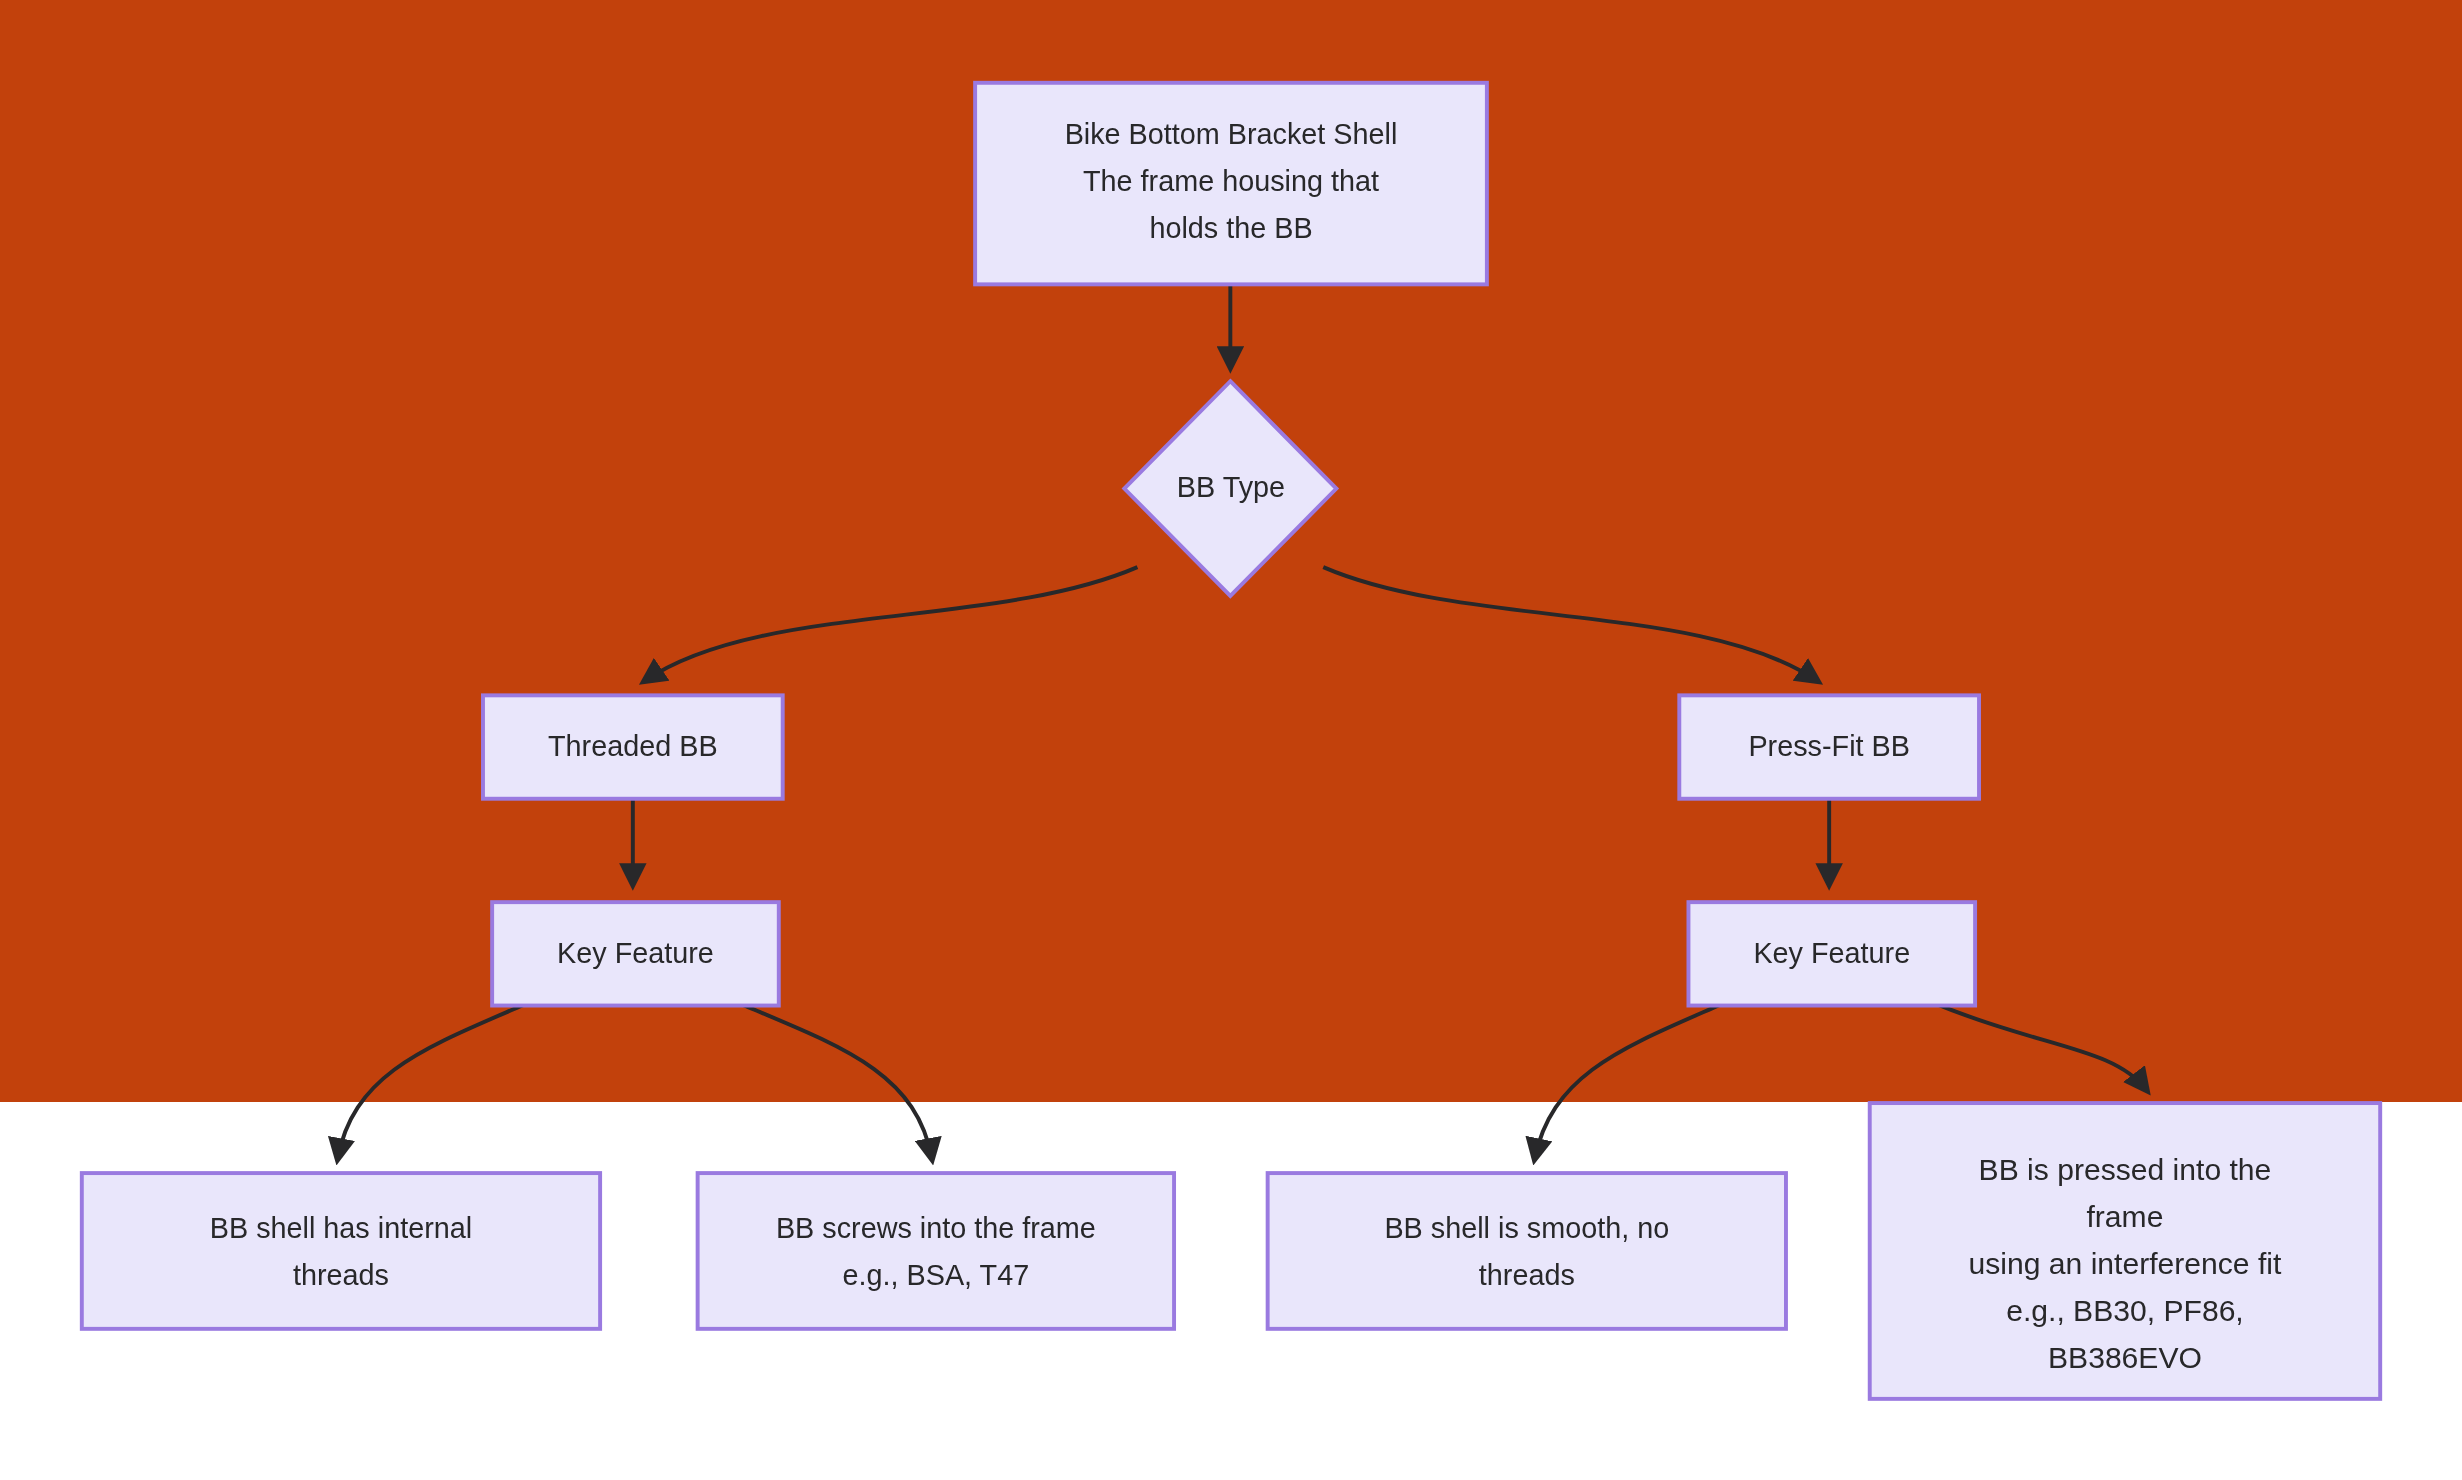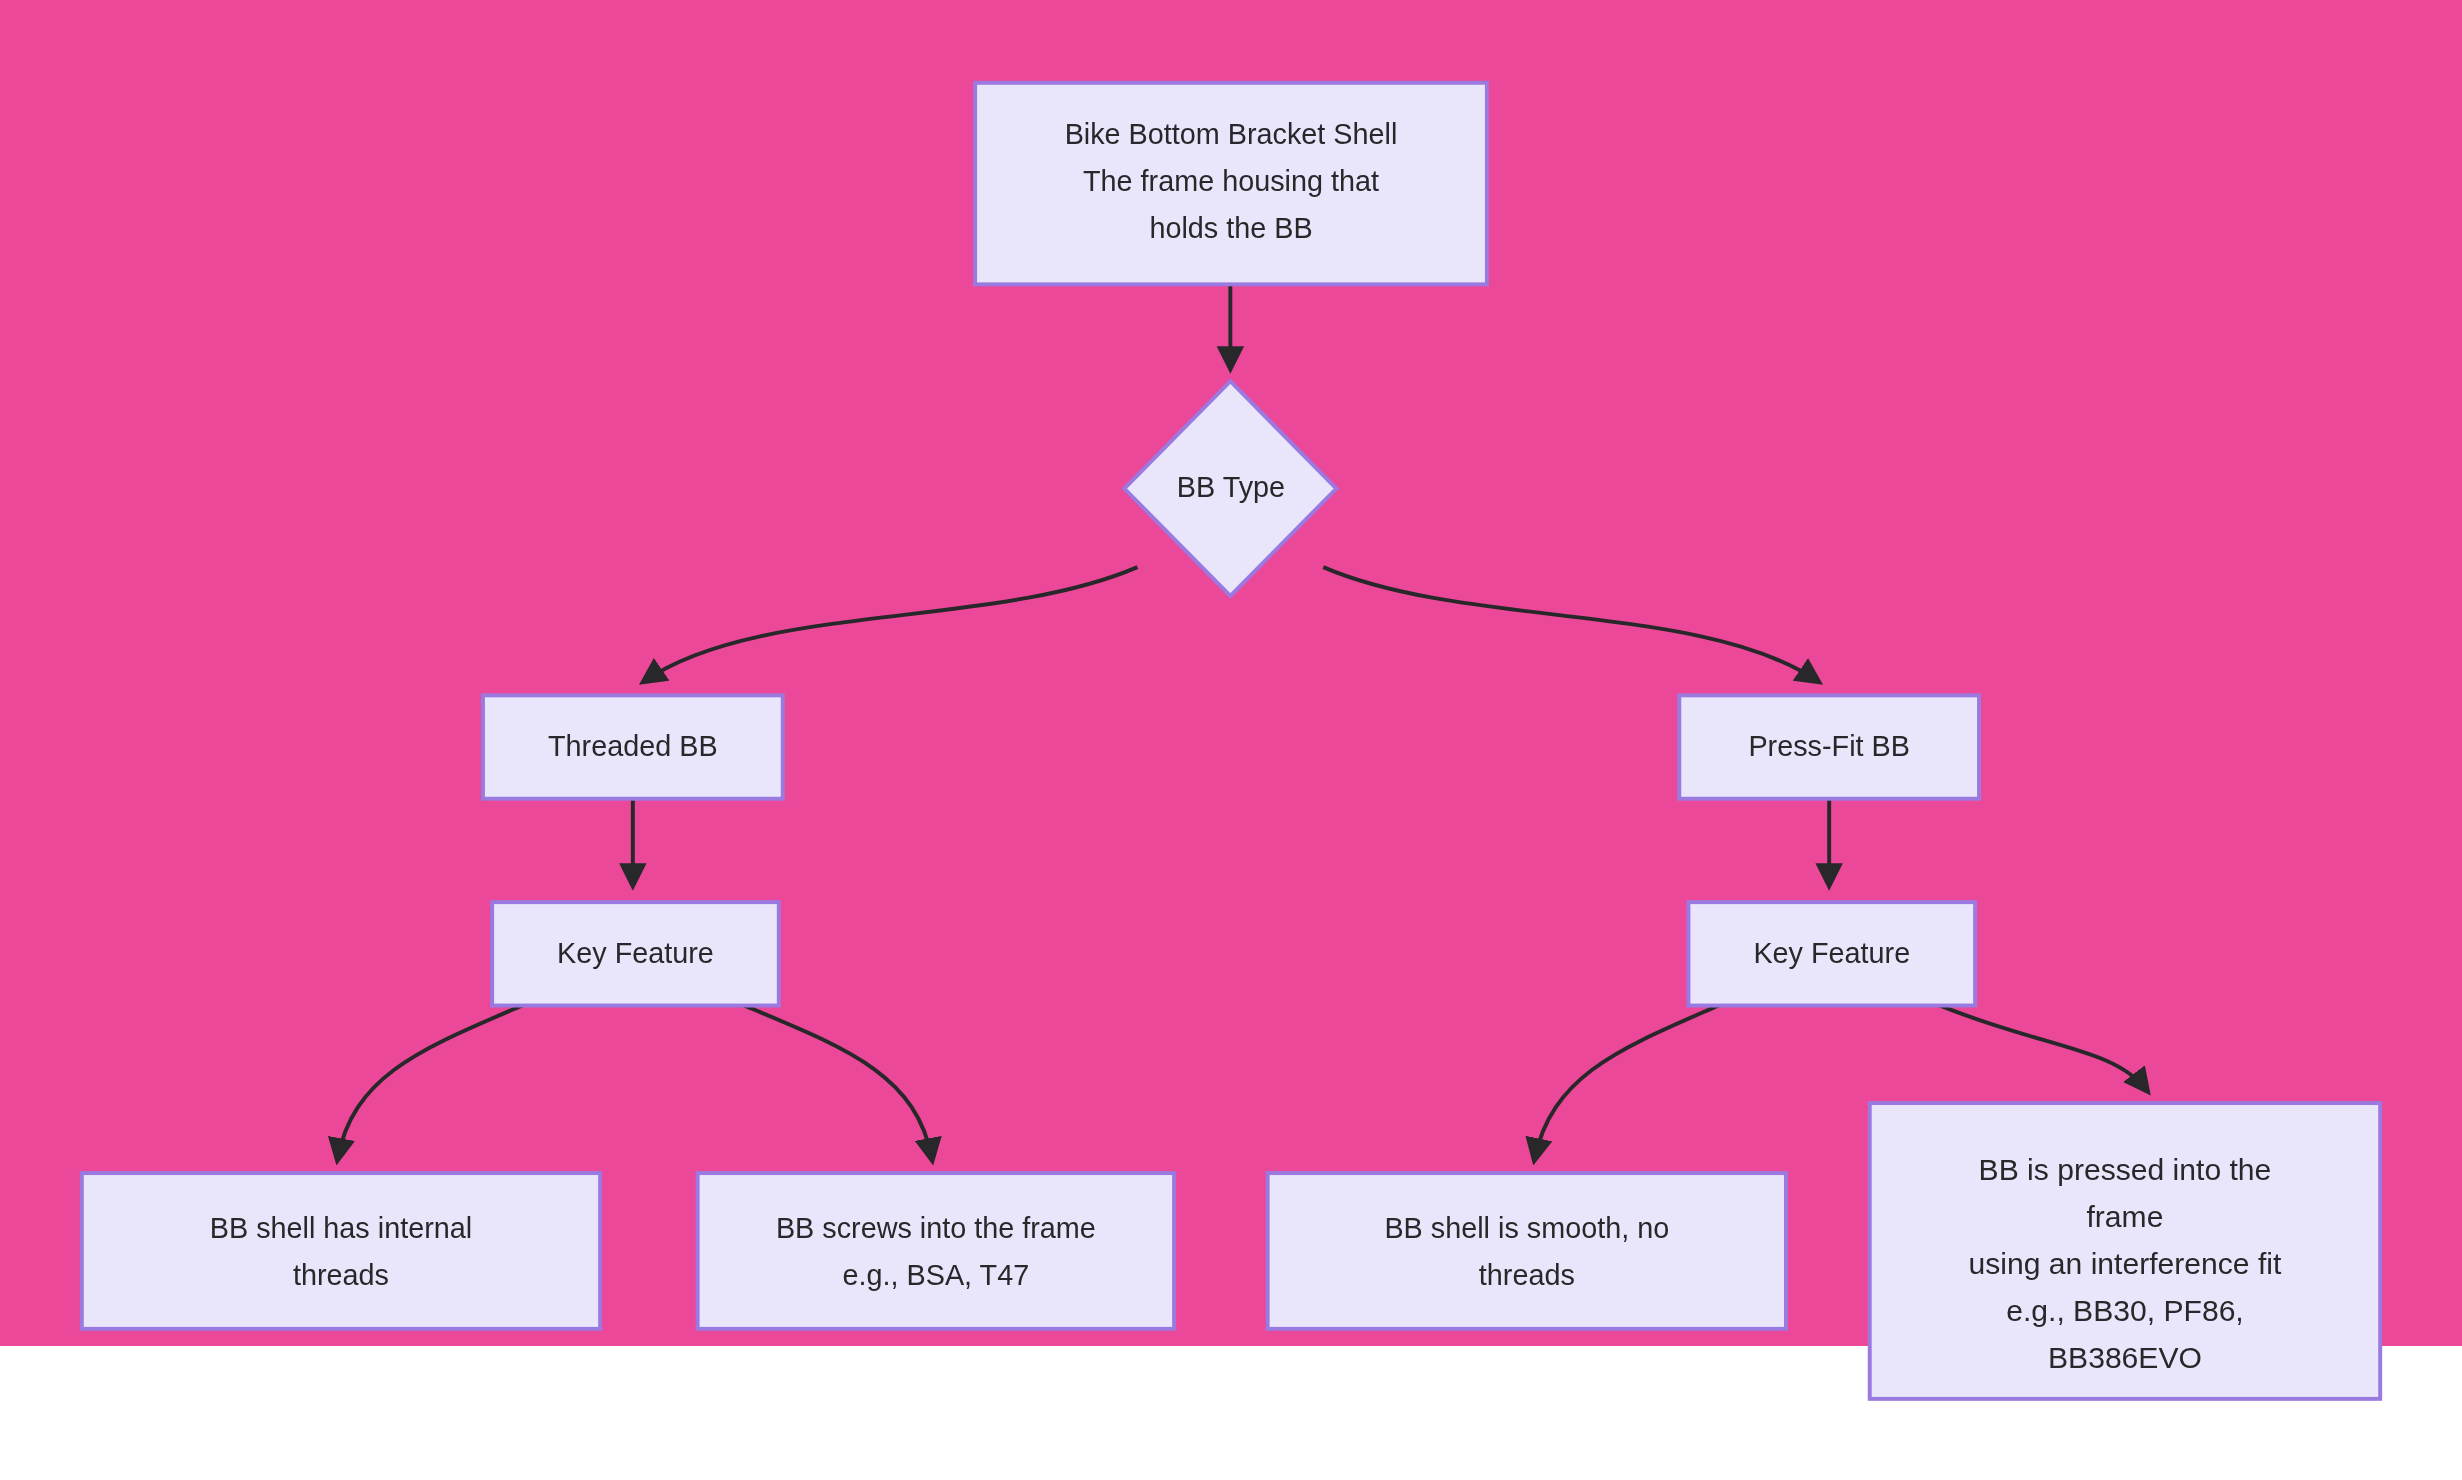--- a/index.html
+++ b/index.html
@@ -9,22 +9,22 @@
   }
   body {
     width: 2462px;
     height: 1481px;
     font-family: "Liberation Sans", sans-serif;
     overflow: hidden;
   }
   #flowchart-root {
     position: relative;
     width: 2462px;
-    height: 1346px;
-    background: #ec4899;
+    height: 1102px;
+    background: #c2410c;
   }
   svg#flow-svg {
     position: absolute;
     top: 0;
     left: 0;
     width: 2462px;
     height: 1481px;
     display: block;
   }
   .node-rect {

